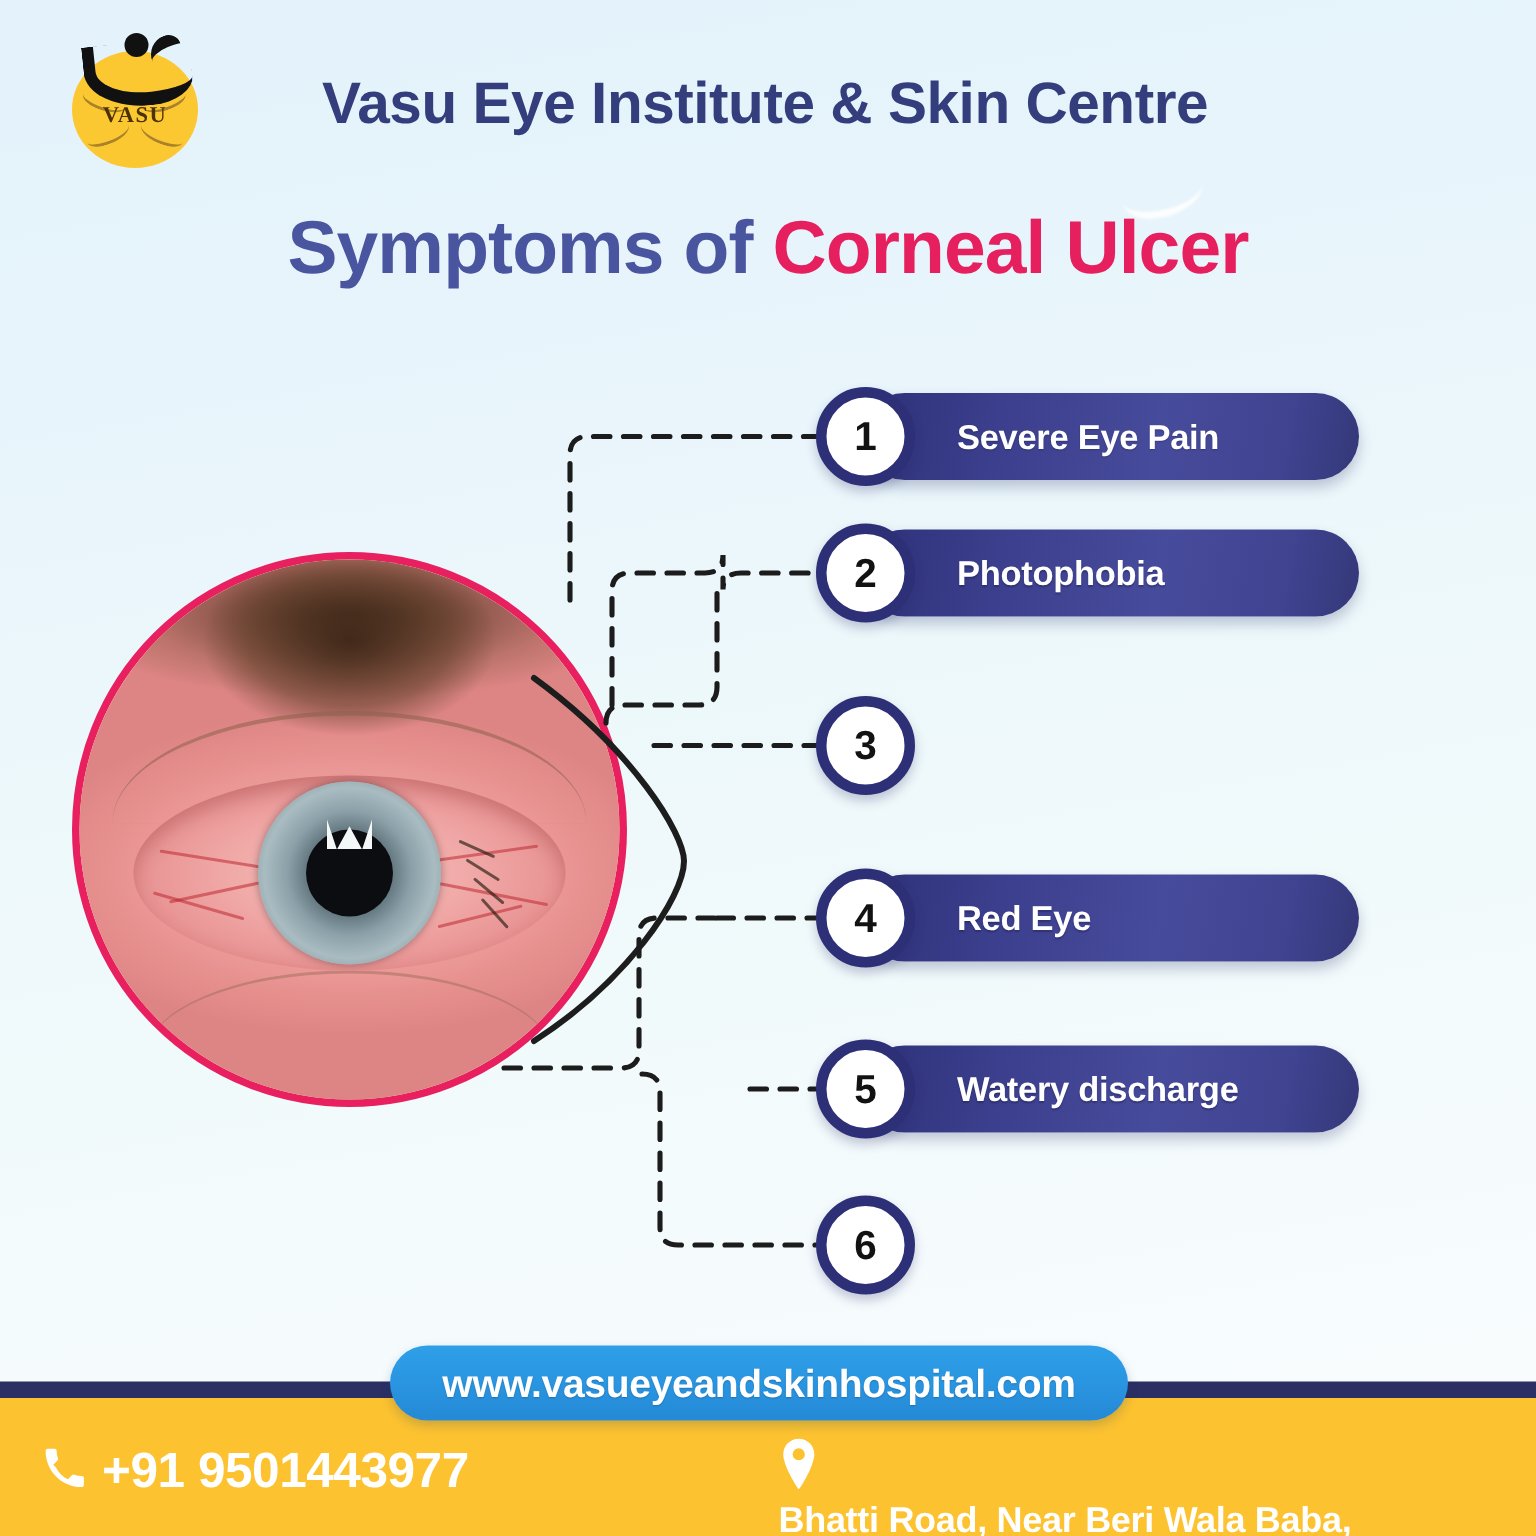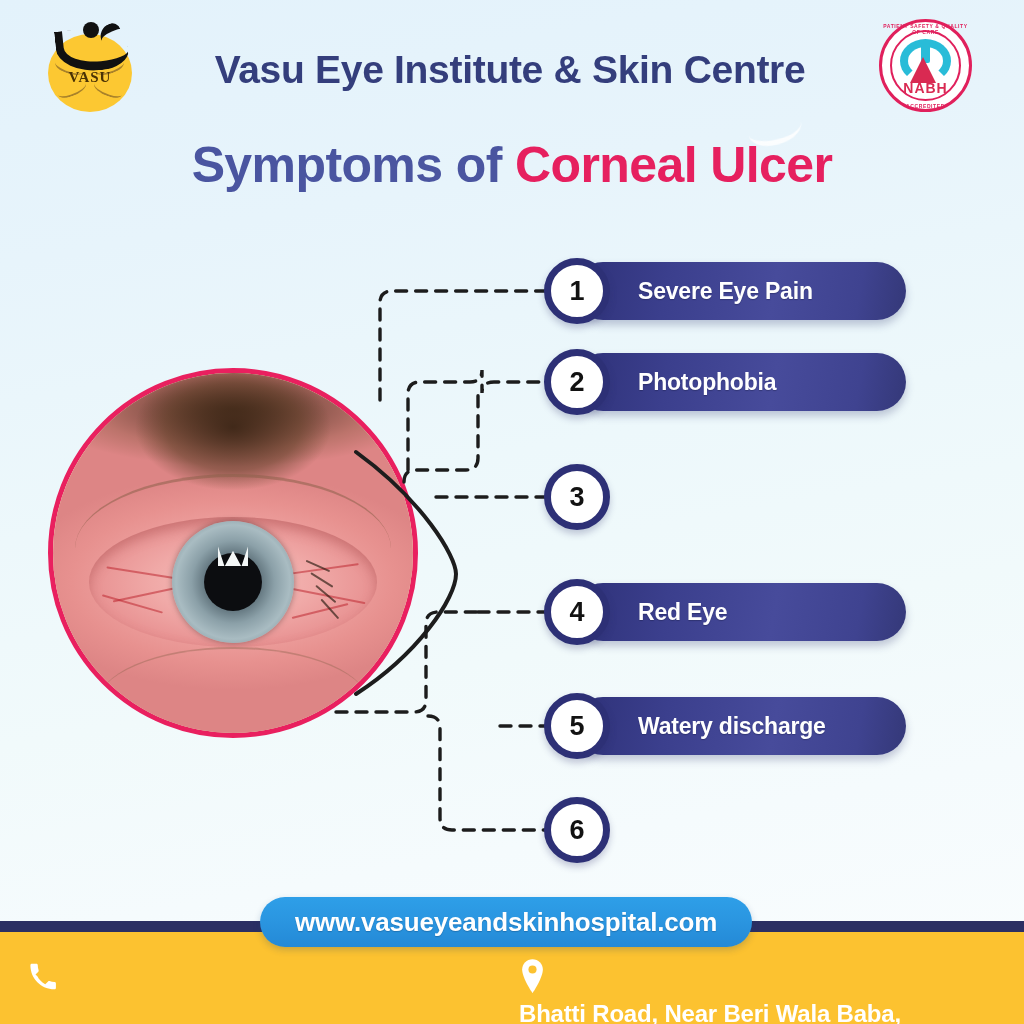--- a/index.html
+++ b/index.html
@@ -489,30 +489,20 @@
     </div>
     <div class="logo-swish s1"></div>
     <div class="logo-swish s2"></div>
     <div class="logo-swish s3"></div>
     <div class="logo-swish s4"></div>
     <div class="logo-wordmark">VASU</div>
   </div>
 
   <div class="org-title">Vasu Eye Institute &amp; Skin Centre</div>
 
-  <div class="nabh">
-    <div class="ring-out"></div>
-    <div class="ring-in"></div>
-    <div class="omega"></div>
-    <div class="caduceus"></div>
-    <div class="tri"></div>
-    <div class="arc-top">PATIENT SAFETY &amp; QUALITY OF CARE</div>
-    <div class="nabh-text">NABH</div>
-    <div class="arc-bot">ACCREDITED</div>
-  </div>
 
   <div class="main-heading">
     <span class="part-a">Symptoms of </span><span class="part-b">Corneal Ulcer</span>
   </div>
 
   <div class="eye-wrap">
     <div class="eye-ring">
       <div class="eye-photo">
         <div class="eye-lid-crease"></div>
         <div class="eye-sclera">
@@ -609,20 +599,21 @@
   <div class="footer-yellow"></div>
 
   <div class="url-pill">
     <span class="url-text">www.vasueyeandskinhospital.com</span>
   </div>
 
   <div class="contact-phone">
     <svg class="ico" width="34" height="34" viewBox="0 0 24 24">
       <path fill="#ffffff" d="M6.6 10.8c1.2 2.4 3.2 4.4 5.6 5.6l2-2c.3-.3.7-.4 1-.2 1.1.4 2.3.6 3.5.6.6 0 1 .4 1 1V19c0 .6-.4 1-1 1-9.4 0-17-7.6-17-17 0-.6.4-1 1-1h3.2c.6 0 1 .4 1 1 0 1.2.2 2.4.6 3.5.1.4 0 .8-.2 1l-2 2z"></path>
     </svg>
+    <span class="phone-txt">+91 9501443977</span>
   </div>
 
   <div class="contact-addr">
     <svg class="ico" width="27" height="34" viewBox="0 0 24 30" style="flex:0 0 auto;margin-top:2px;">
       <path fill="#ffffff" d="M12 0C6.9 0 2.8 4.1 2.8 9.2c0 6.6 7.6 19 9.2 20.8 1.6-1.8 9.2-14.2 9.2-20.8C21.2 4.1 17.1 0 12 0z"></path>
       <circle cx="12" cy="9.2" r="3.6" fill="#fcc230"></circle>
     </svg>
     <span class="addr-txt"><span>Bhatti Road, Near Beri Wala Baba,</span><br><span>Bathinda</span></span>
   </div>
 

